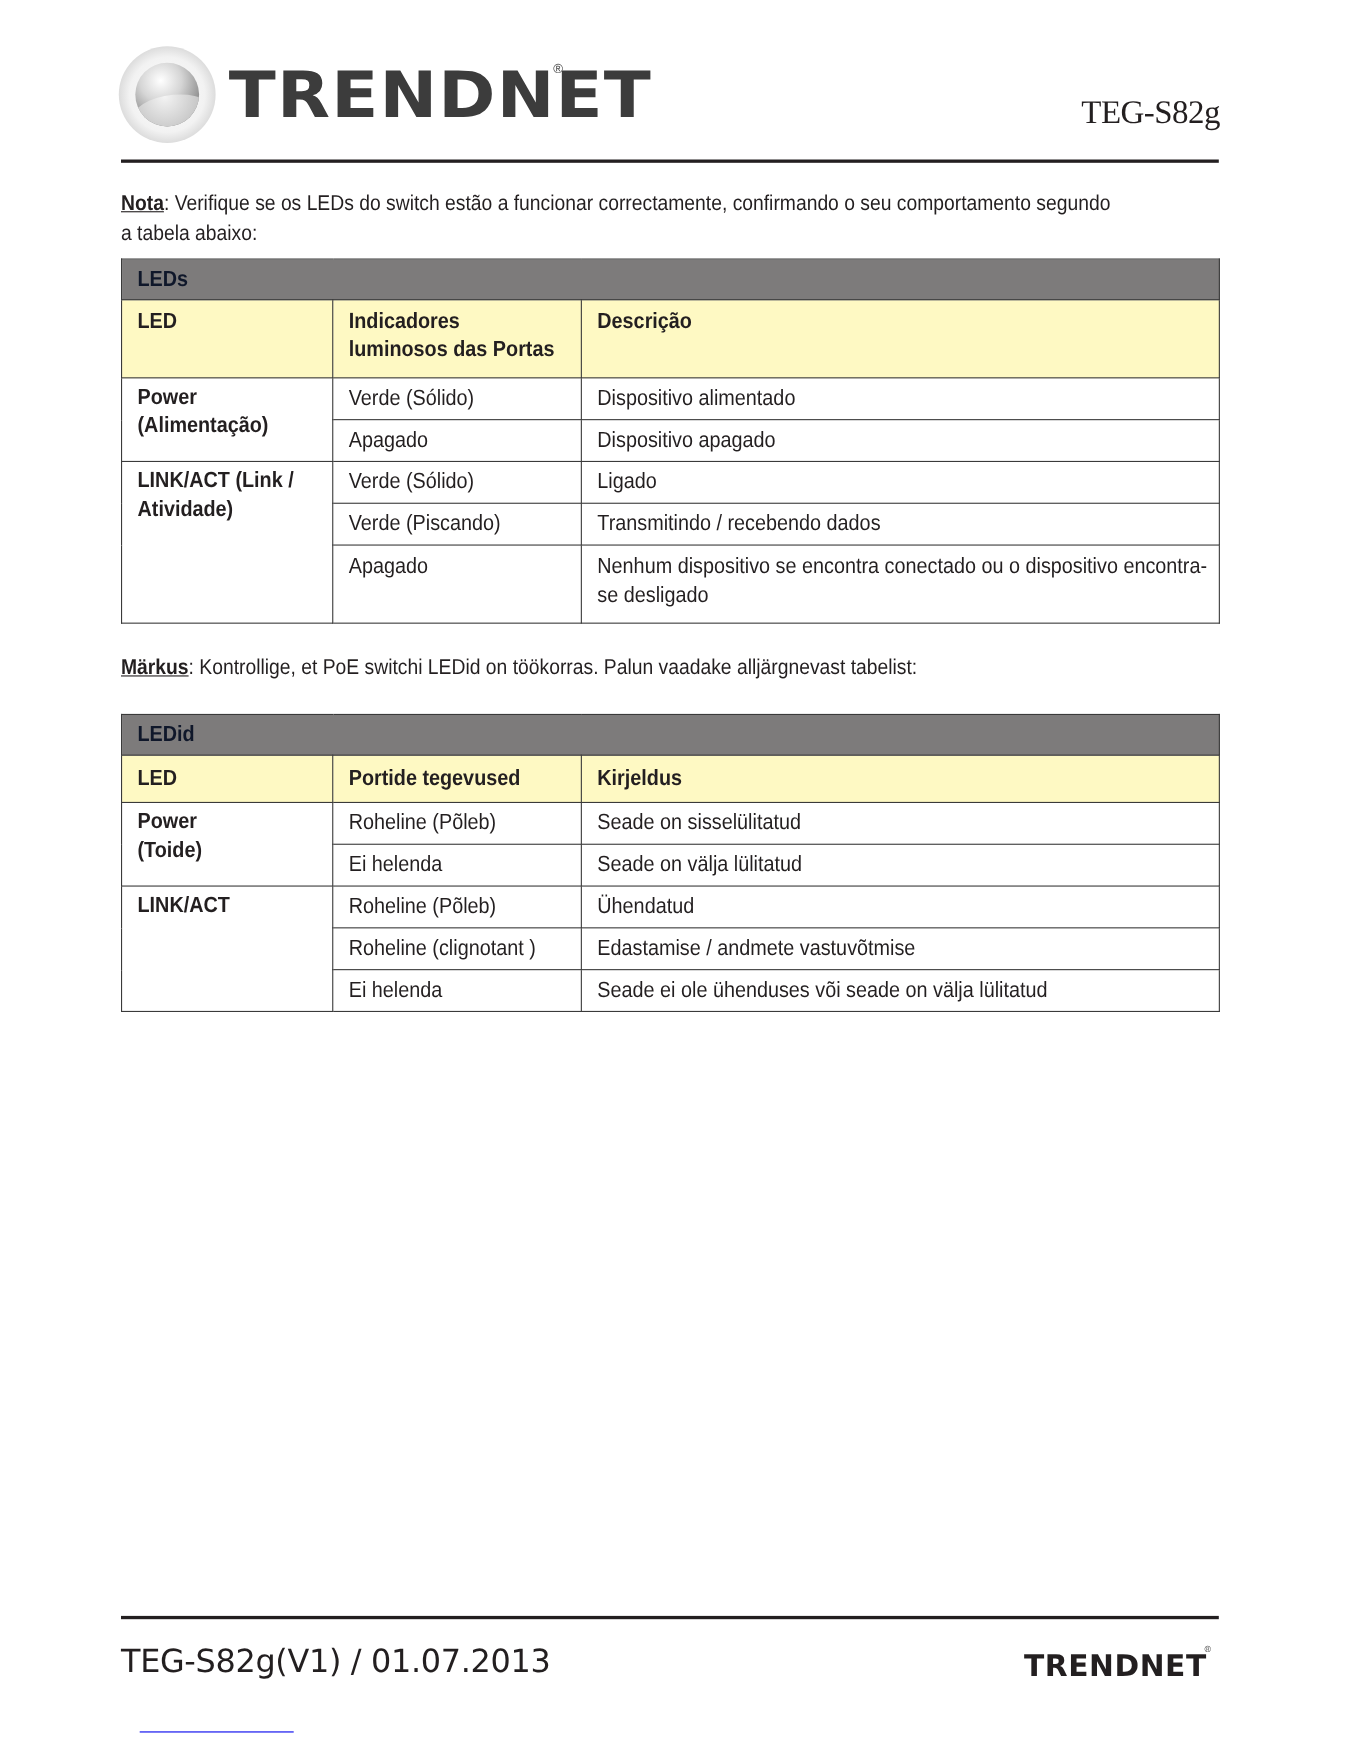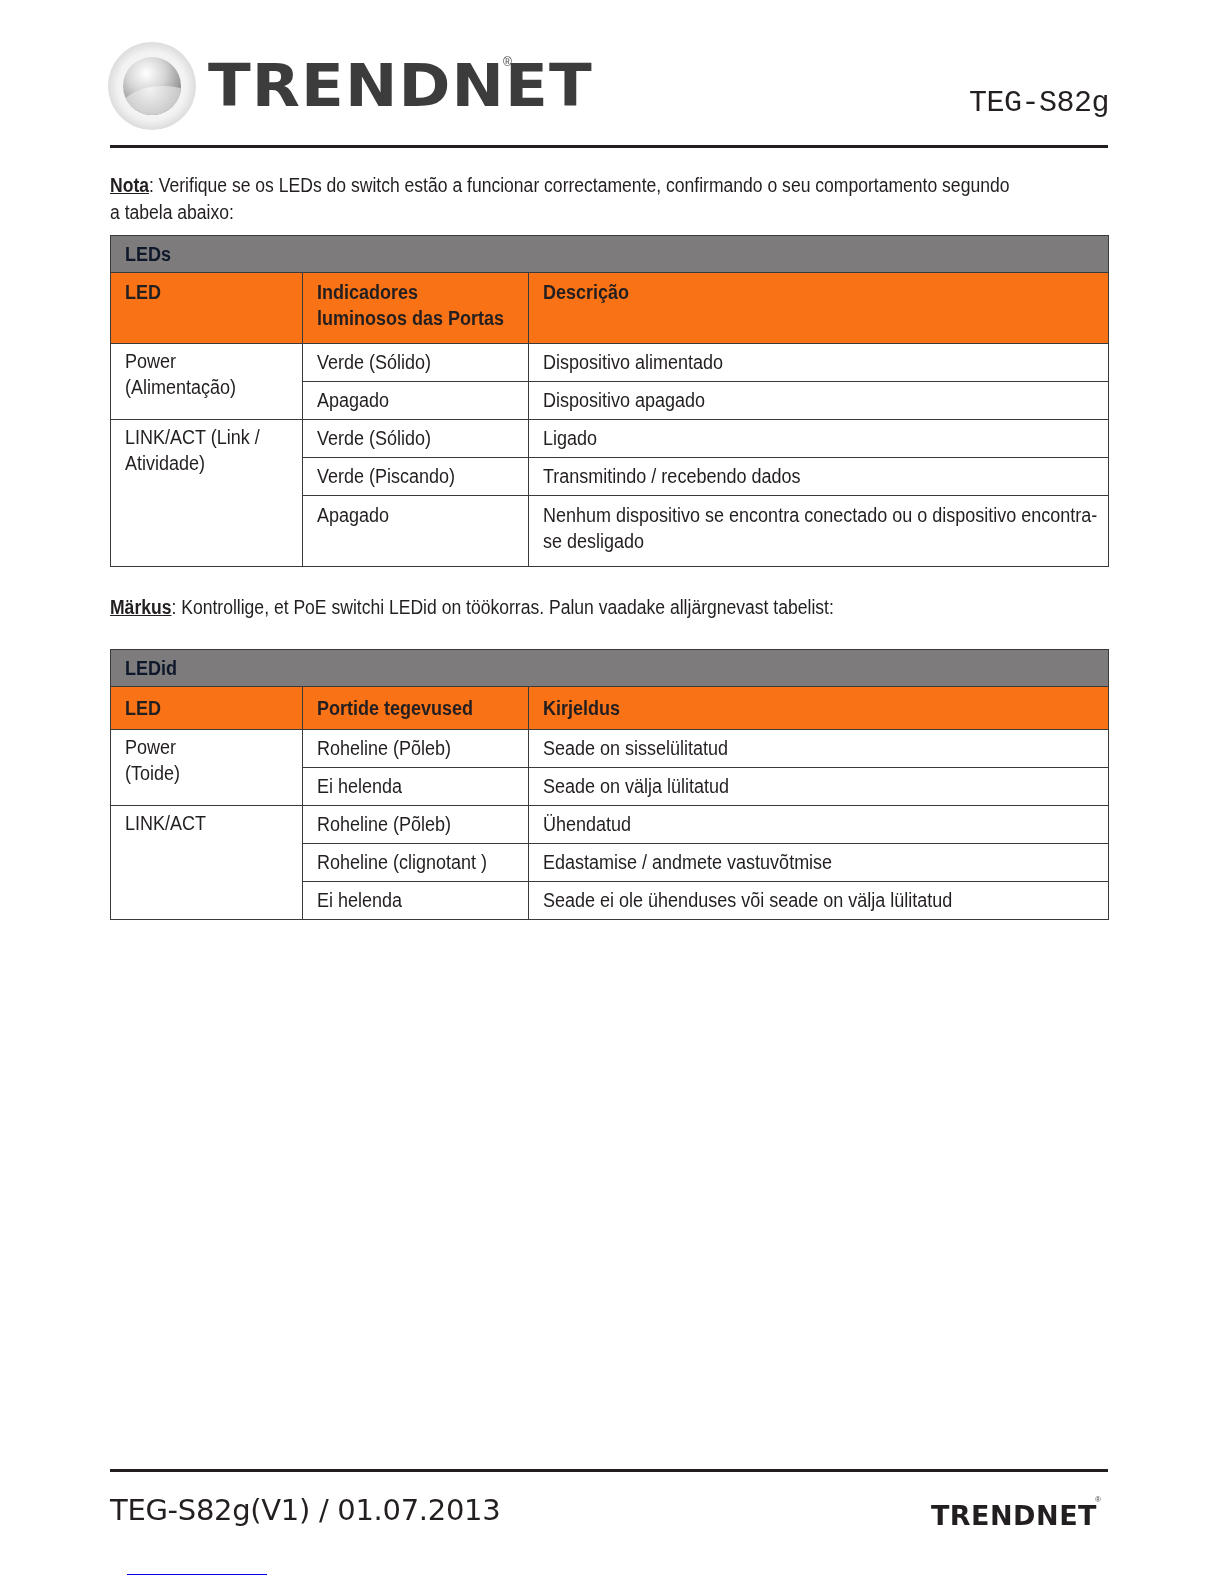--- a/index.html
+++ b/index.html
@@ -9,46 +9,46 @@
     .logo-wrap { position: absolute; left: 108px; top: 40px; height: 92px; display: flex; align-items: center; }
     .logo-globe { width: 88px; height: 88px; border-radius: 50%; position: relative;
       background: radial-gradient(circle at 50% 50%, #ffffff 0%, #f2f2f2 55%, #d2d2d2 78%, #bdbdbd 100%); }
     .logo-globe .inner { position: absolute; left: 15px; top: 15px; width: 58px; height: 58px; border-radius: 50%;
       background: radial-gradient(circle at 40% 28%, #ffffff 0%, #d5d5d5 35%, #8f8f8f 70%, #5a5a5a 100%); overflow: hidden; }
     .logo-globe .inner .wave { position: absolute; left: -8px; top: 30px; width: 76px; height: 40px;
       background: radial-gradient(ellipse at 50% 0%, #f4f4f4 0%, #c9c9c9 55%, #9e9e9e 100%);
       border-radius: 50% 50% 0 0 / 60% 40% 0 0; transform: rotate(-10deg); }
     .logo-word { margin-left: 12px; font-family: "DejaVu Sans", sans-serif; font-weight: bold; font-size: 58px; letter-spacing: 1px; color: #3c3c3c; line-height: 1; transform: scaleX(1.08); transform-origin: left center; }
     .logo-reg { position: absolute; left: 503px; top: 55px; font-size: 12px; color: #444; }
-    .model { position: absolute; right: 116px; top: 86px; font-family: Liberation Mono, monospace; font-size: 30px; color: #231f20; letter-spacing: -0.5px; }
+    .model { position: absolute; right: 116px; top: 86px; font-family: Liberation Serif, serif; font-size: 30px; color: #231f20; letter-spacing: -0.5px; }
     .rule { position: absolute; left: 110px; width: 998px; height: 3px; background: #231f20; }
     .rule.top { top: 145px; }
     .rule.bottom { top: 1469px; }
 
     
     .note { position: absolute; left: 110px; width: 1000px; font-size: 19.5px; line-height: 27px; color: #231f20; transform: scaleX(0.9); transform-origin: left top; }
     .note b { text-decoration: underline; font-weight: bold; }
     .note.pt { top: 172px; }
     .note.et { top: 594px; }
 
     
     table.led { position: absolute; left: 110px; width: 998px; border-collapse: collapse; table-layout: fixed; font-size: 20px; }
     table.led.t1 { top: 235px; }
     table.led.t2 { top: 649px; }
     table.led { border: 1.5px solid #231f20; }
     table.led td { border: 1.5px solid #3a3a3a; padding: 0 14px; vertical-align: top; }
     table.led td .txt { display: inline-block; transform: scaleX(0.9); transform-origin: left top; white-space: nowrap; }
     table.led td .wrap { display: block; transform: scaleX(0.9); transform-origin: left top; width: 620px; white-space: normal; line-height: 26px; }
     col.c1 { width: 192px; } col.c2 { width: 226px; } col.c3 { width: 580px; }
     .title-row td { background: #7d7b7b; color: #0f172a; font-weight: bold; height: 36px; line-height: 36px; }
-    .head-row td { background: #f97316; font-weight: bold; }
+    .head-row td { background: #fef9c3; font-weight: bold; }
     .head-row.two td { height: 64px; padding-top: 6px; line-height: 27px; }
     .head-row.one td { height: 42px; line-height: 42px; }
     .body-row td { height: 37px; line-height: 37px; background: #fff; }
-    .body-row td.led-name { font-weight: normal; line-height: 27px; padding-top: 4px; }
+    .body-row td.led-name { font-weight: bold; line-height: 27px; padding-top: 4px; }
     .body-row.tall td { height: 64px; line-height: 27px; padding-top: 6px; }
 
     
     .footer-text { position: absolute; left: 110px; top: 1493px; font-family: "DejaVu Sans", sans-serif; font-size: 29px; color: #231f20; letter-spacing: -0.3px; }
     .footer-logo { position: absolute; right: 128px; top: 1500px; font-family: "DejaVu Sans", sans-serif; font-weight: bold; font-size: 27px; color: #231f20; letter-spacing: 0.5px; }
     .footer-reg { position: absolute; left: 1095px; top: 1495px; font-size: 8px; color: #444; }
     .footer-link { position: absolute; left: 127px; top: 1574px; width: 140px; height: 1px; background: #0000ee; }
   </style>
 </head>
 <body>

